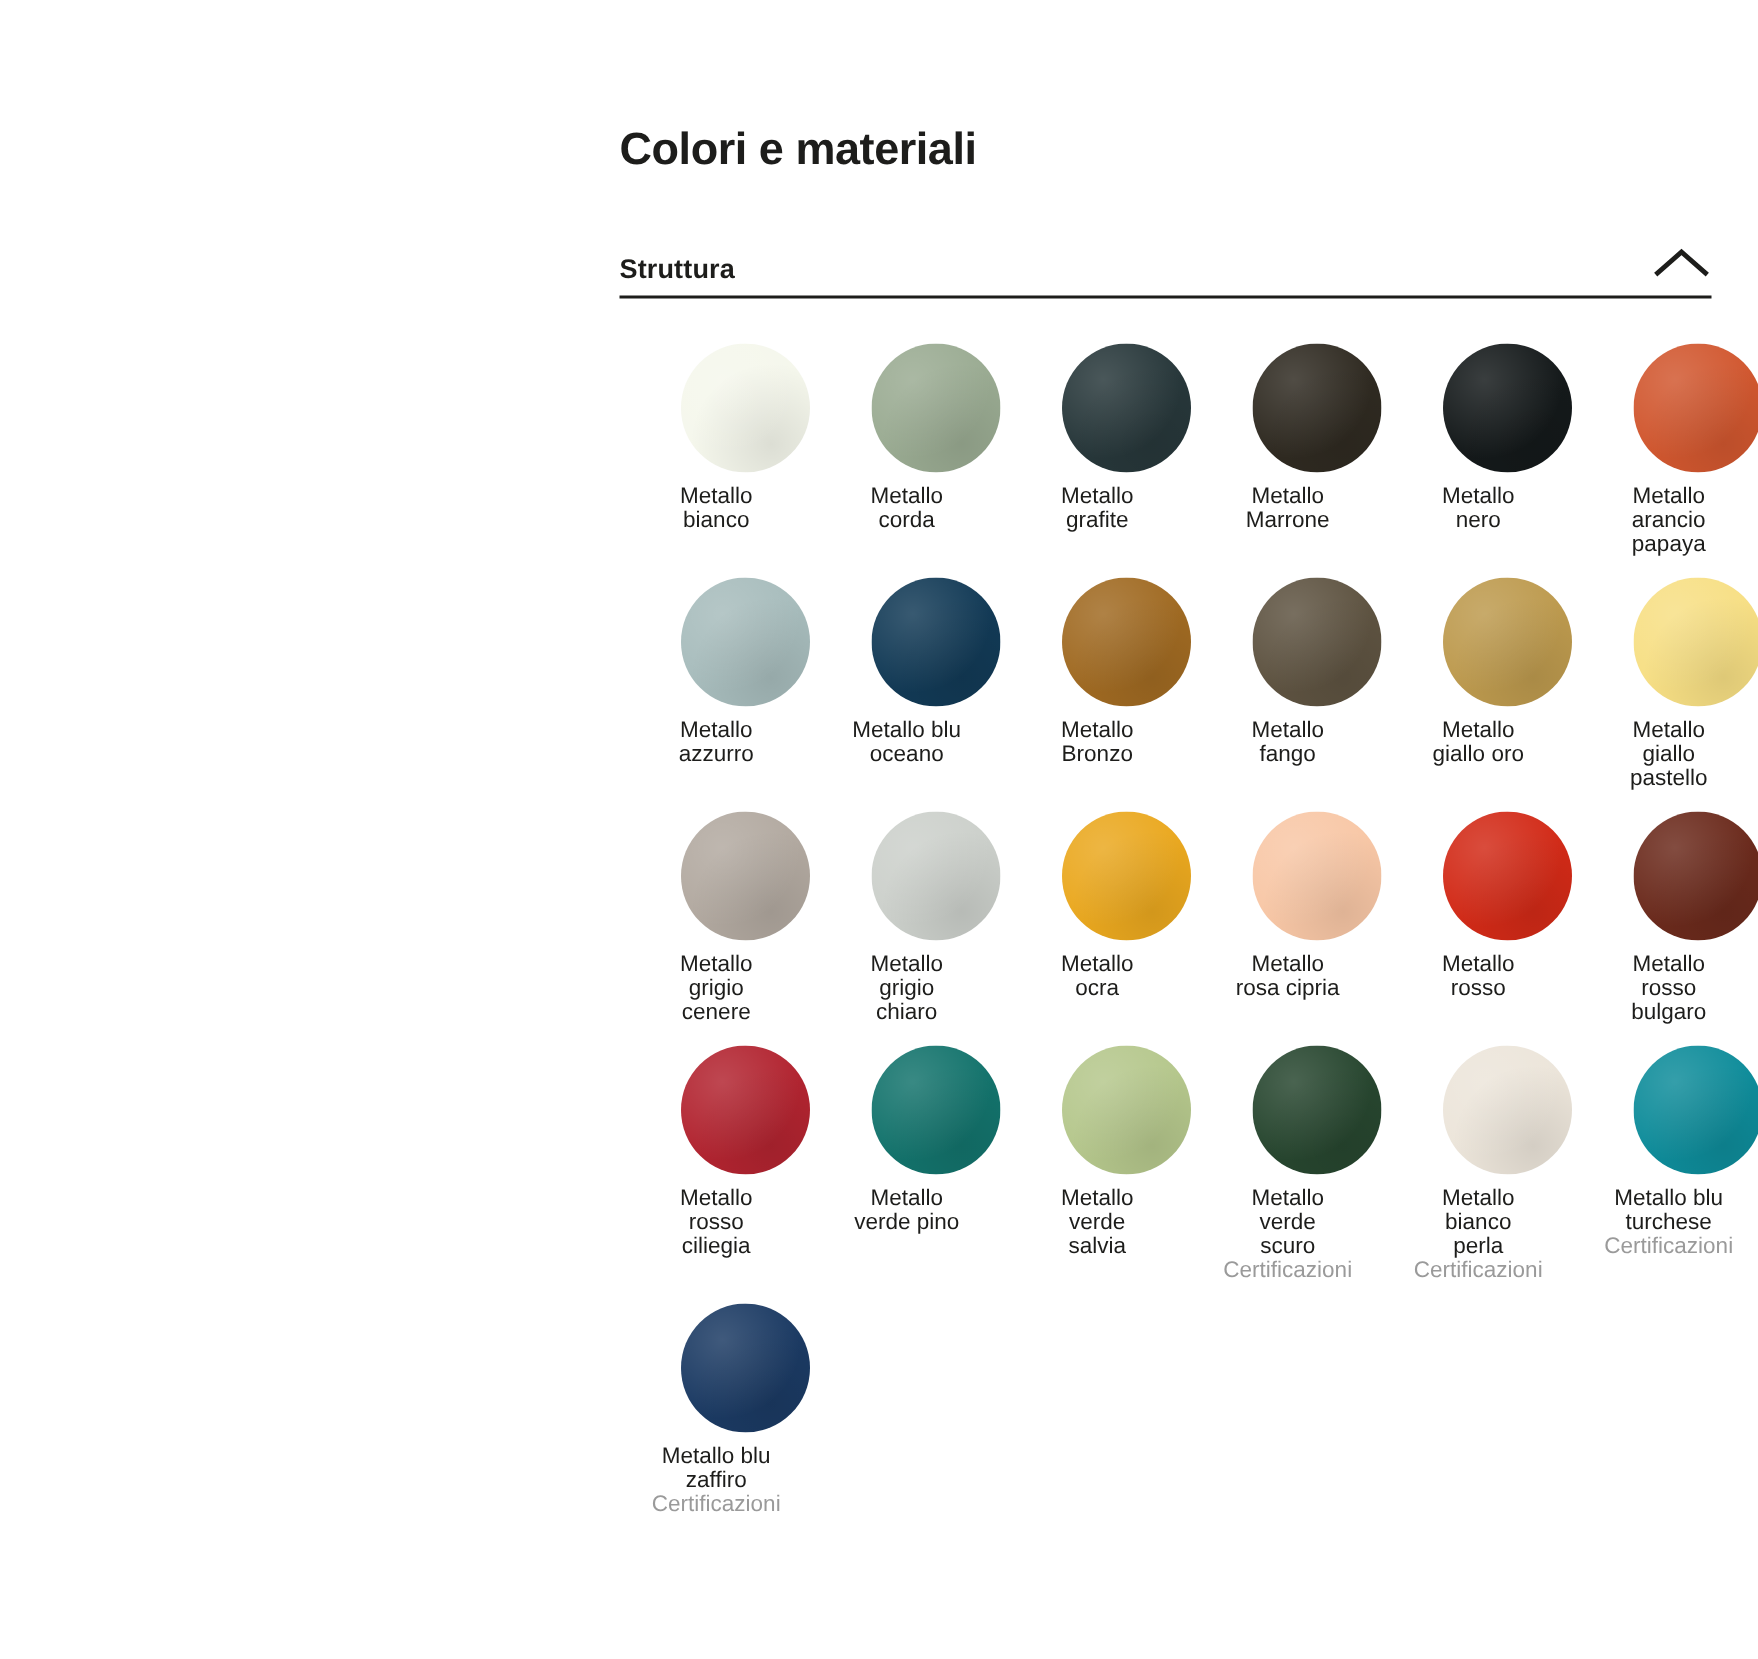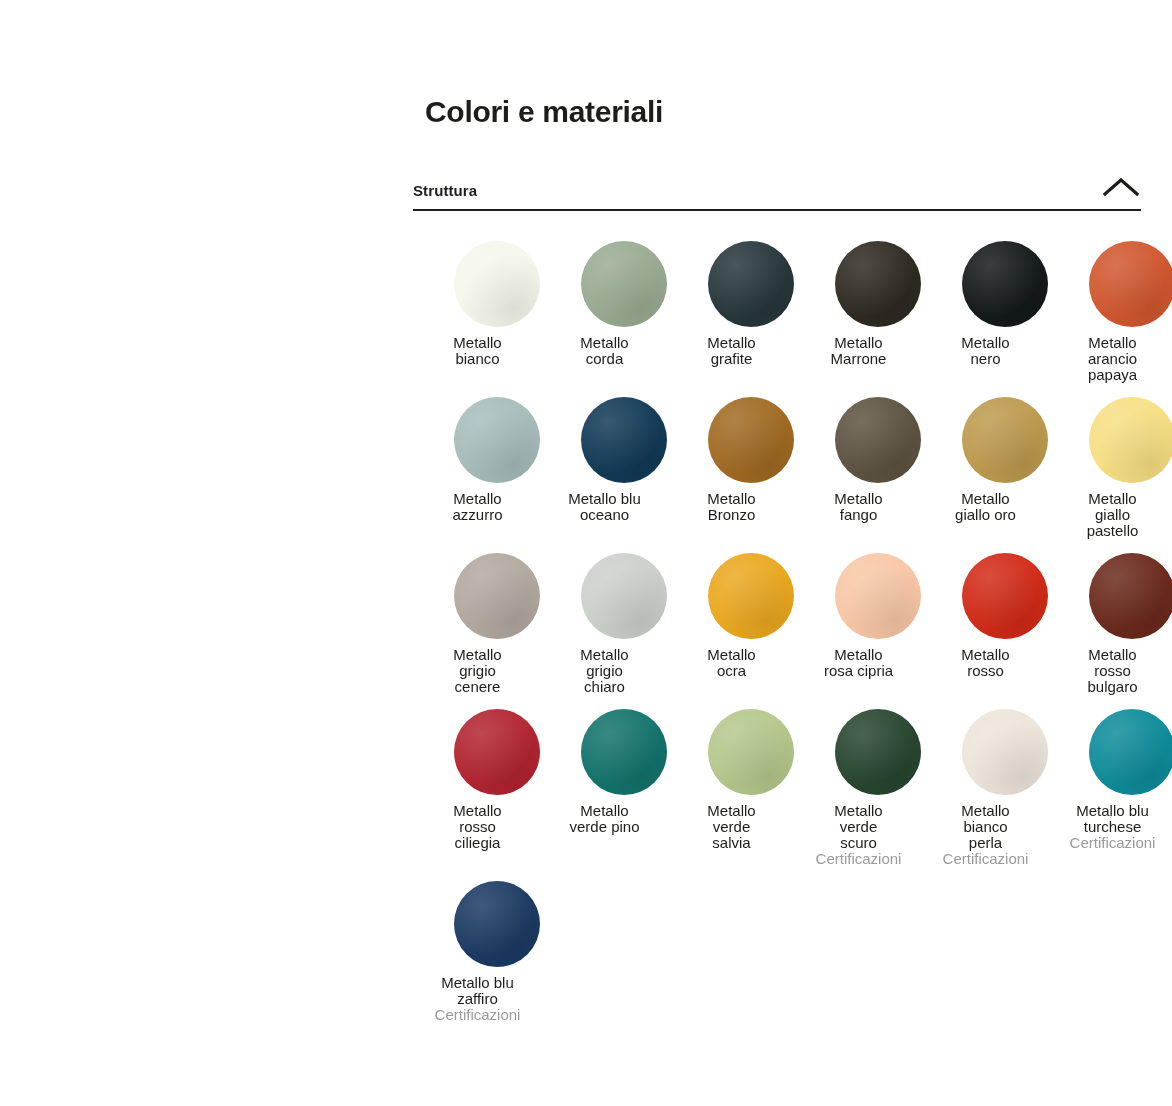--- a/index.html
+++ b/index.html
@@ -26,40 +26,40 @@
     left: 413px;
     top: 0;
     width: 728px;
   }
 
   .page-title {
     font-size: 30px;
     font-weight: 700;
     letter-spacing: -0.3px;
     color: #1d1d1b;
-    margin: 12px;
+    margin: 0;
     padding-top: 82px;
     line-height: 36px;
   }
 
   .section {
     margin-top: 44px;
   }
 
   .section-header {
     display: flex;
     align-items: flex-end;
     justify-content: space-between;
     border-bottom: 2px solid #1d1d1b;
     padding-bottom: 9px;
     cursor: pointer;
   }
 
   .section-title {
-    font-size: 15px;
+    font-size: 18px;
     font-weight: 700;
     letter-spacing: 0.1px;
     color: #1d1d1b;
     line-height: 18px;
   }
 
   .chevron-btn {
     width: 44px;
     height: 26px;
     display: flex;

